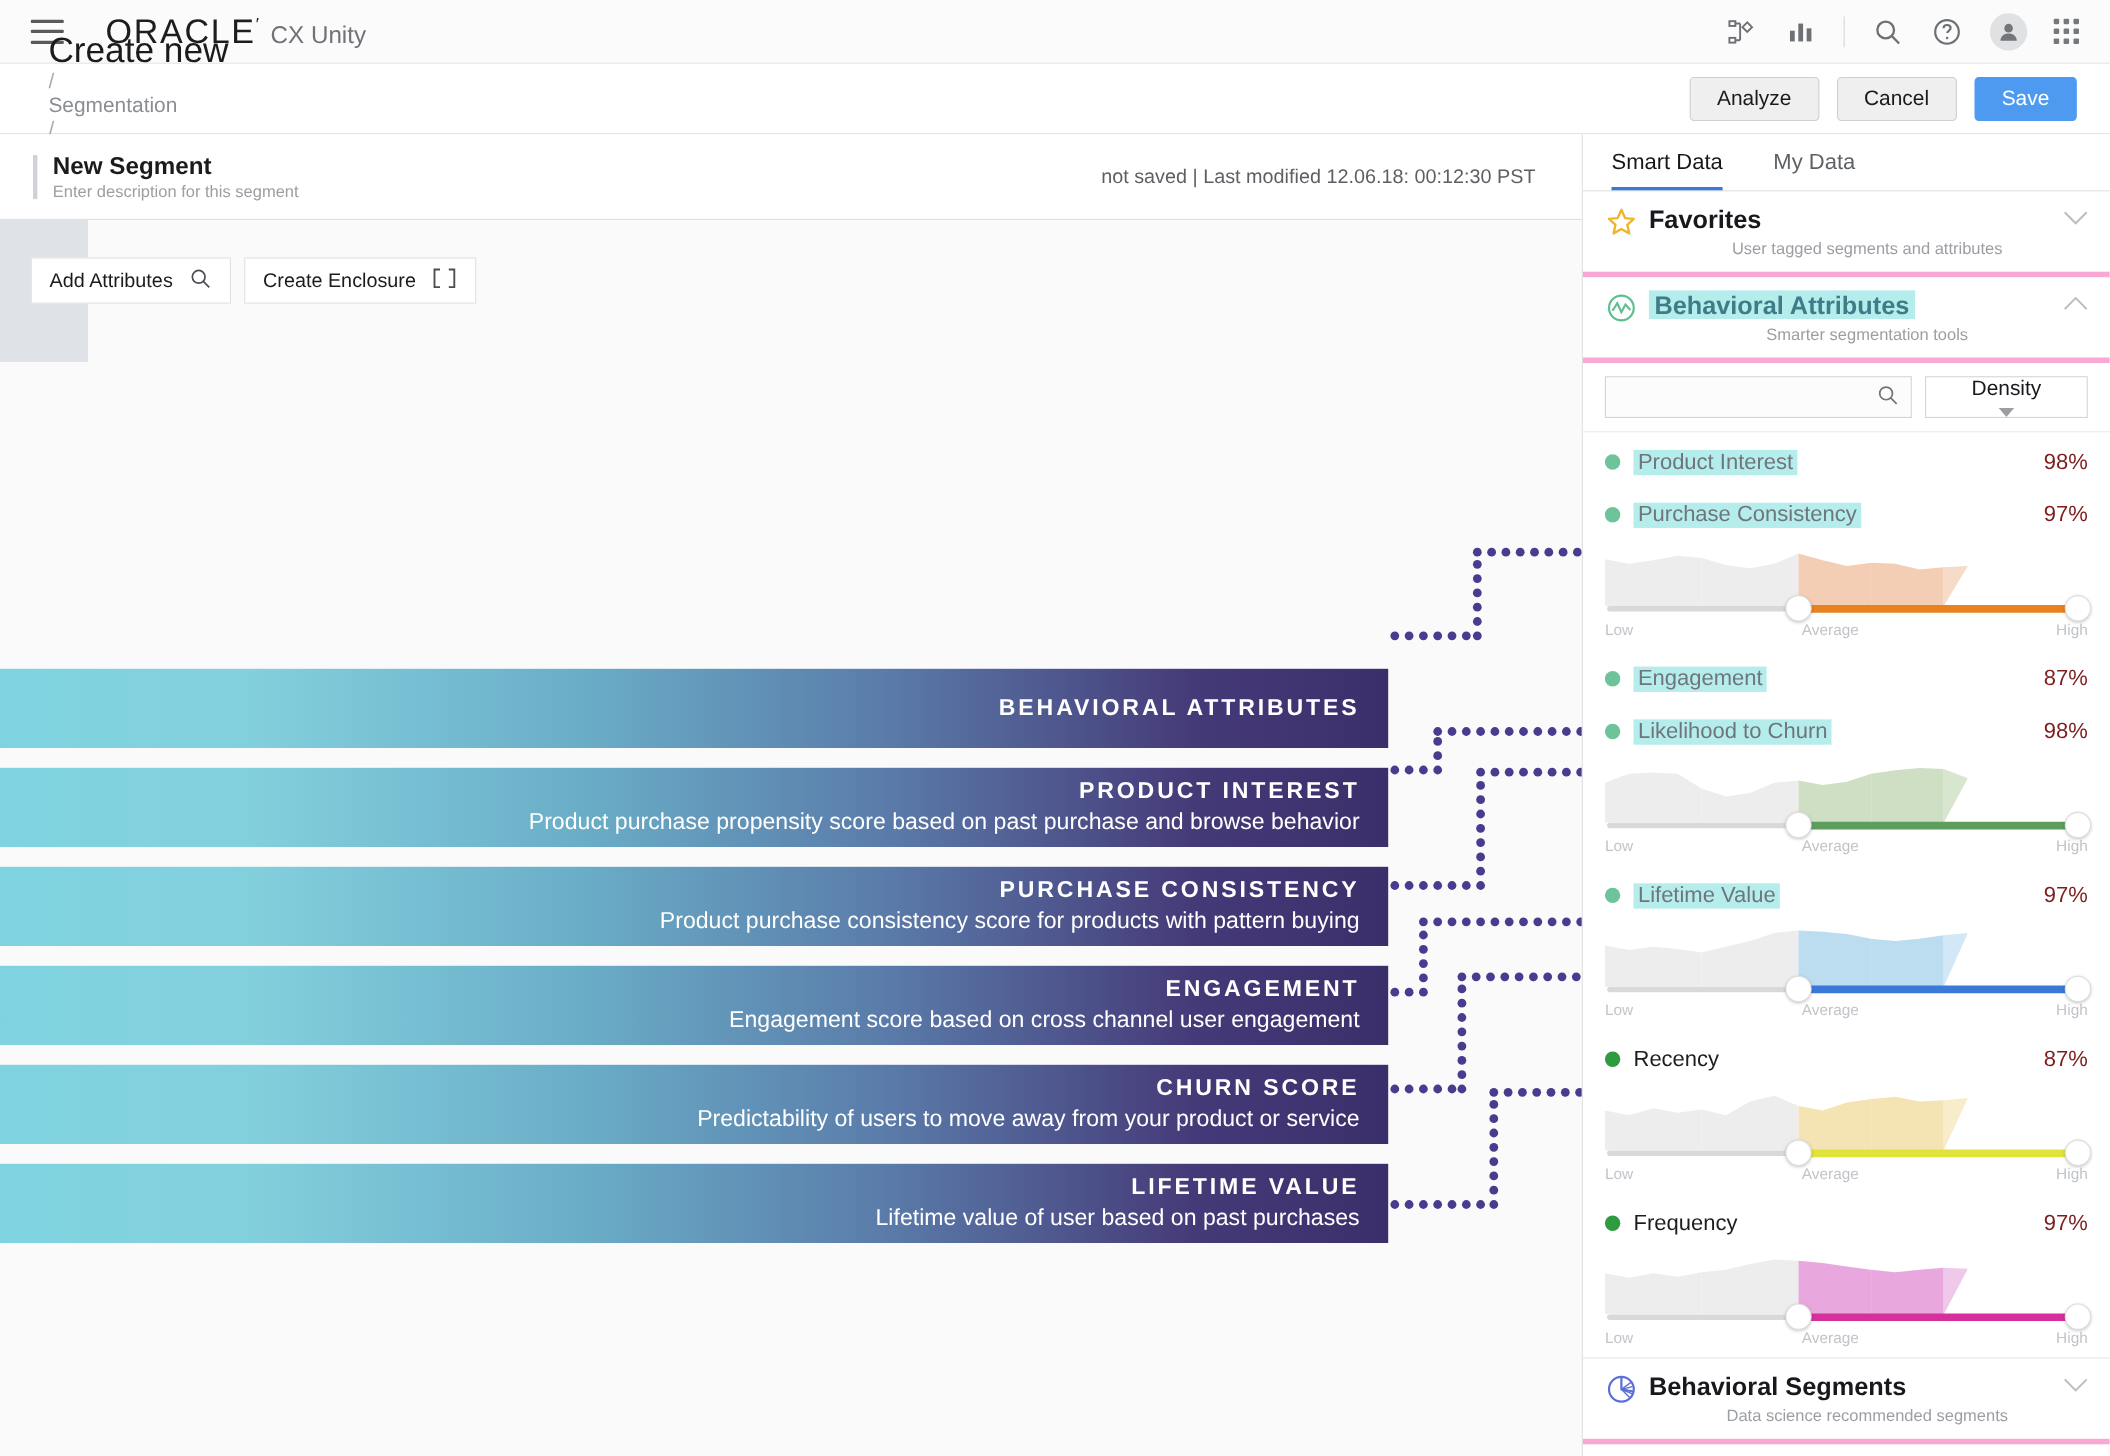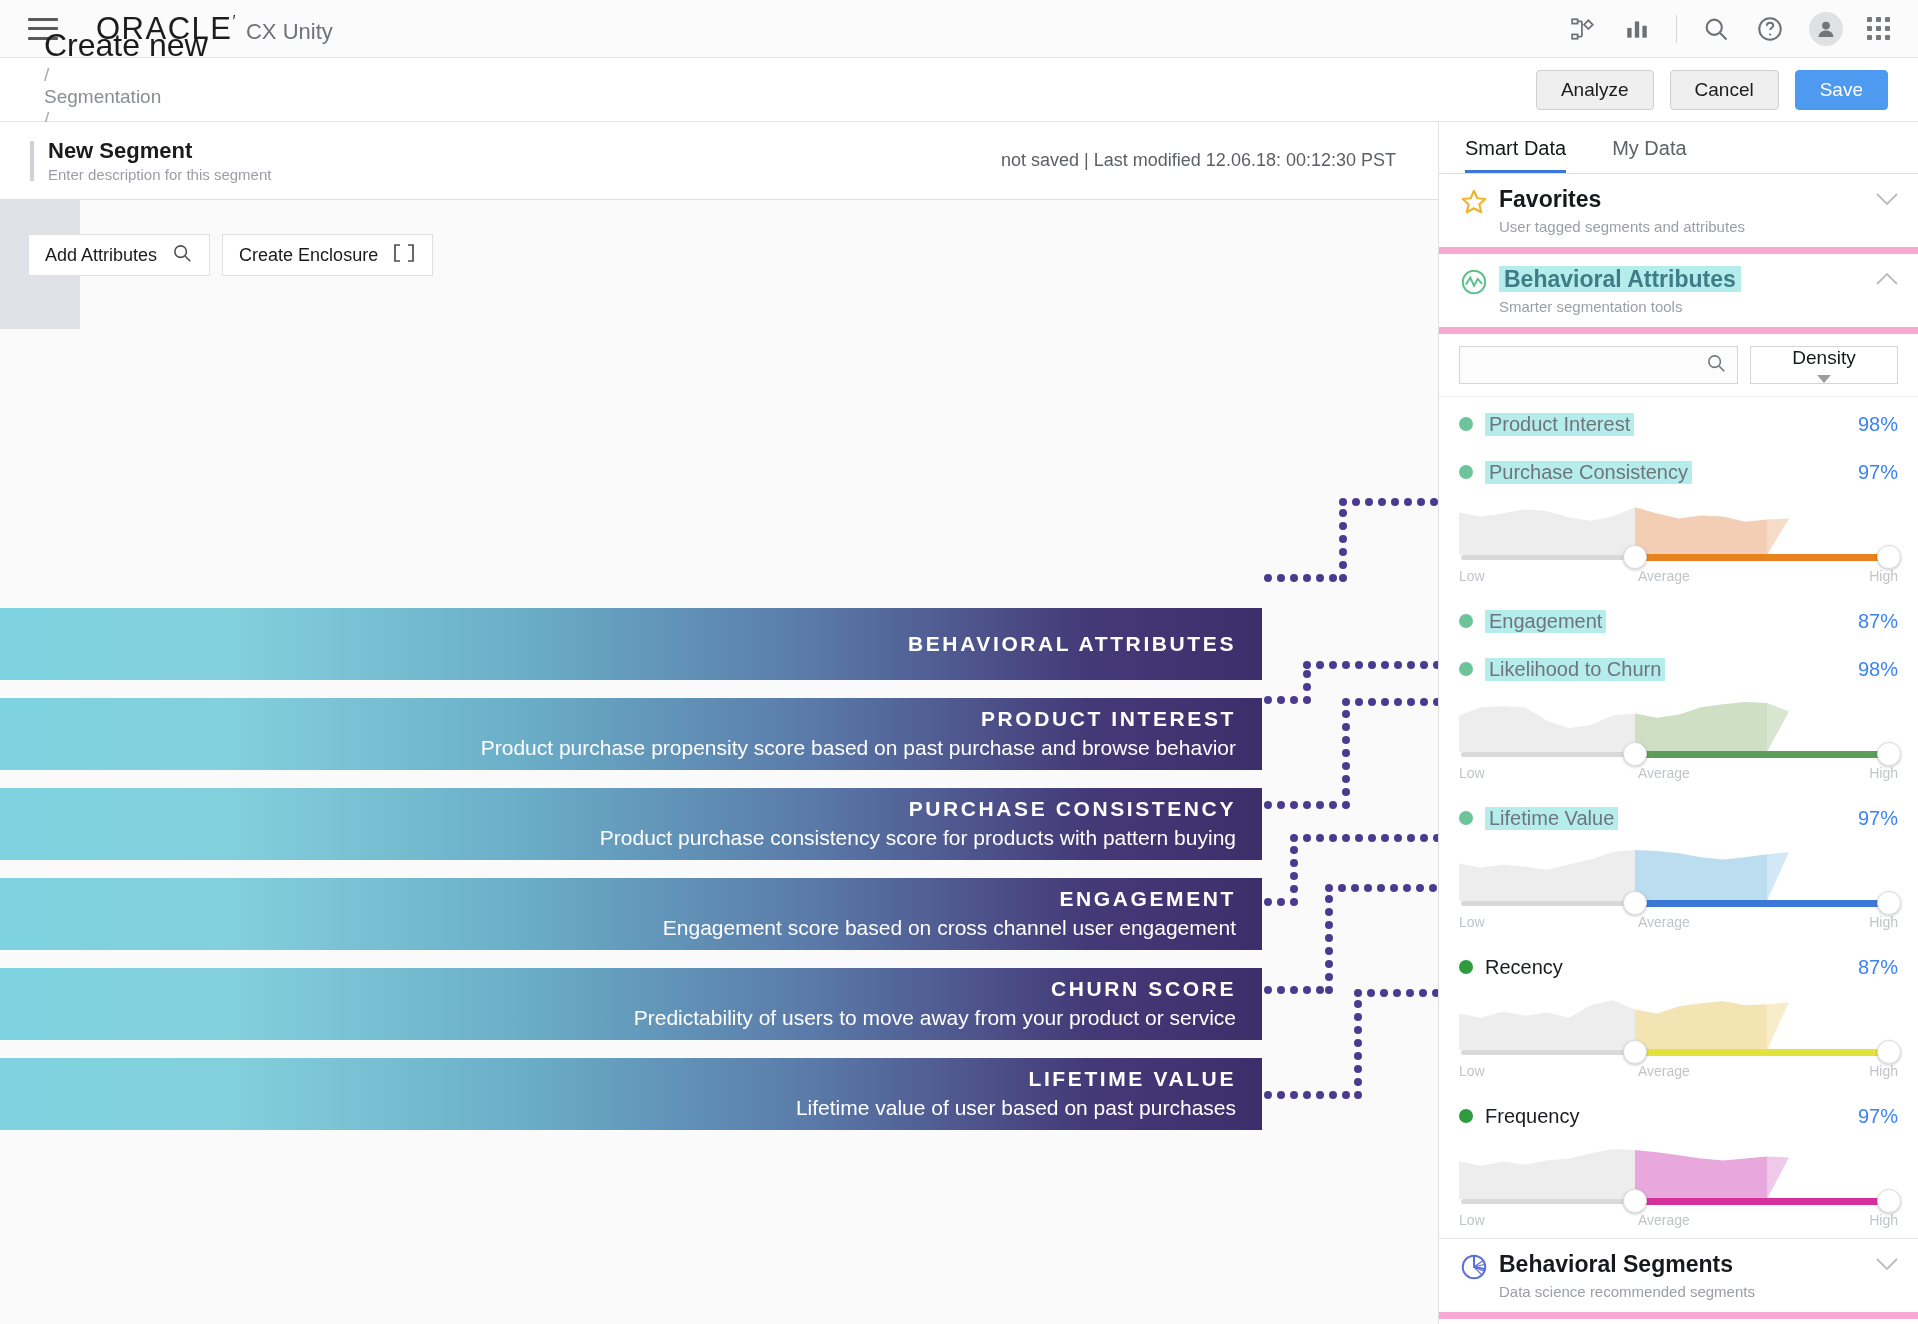--- a/index.html
+++ b/index.html
@@ -87,21 +87,21 @@
 
   
   .panel {
     position:absolute; left:1438px; top:122px; width:480px; height:1202px;
     background:#ffffff; border-left:1px solid #e0e0e0;
   }
   .tabs { height:52px; border-bottom:1px solid #e0e0e0; display:flex; align-items:flex-end; padding-left:26px; gap:46px; }
   .tab { font-size:20px; color:#5e6165; padding-bottom:10px; cursor:pointer; border-bottom:3px solid transparent; }
   .tab.active { color:#15181b; border-bottom-color:#3b78d8; font-weight:400; }
 
-  .sec { border-bottom:7px solid #f9a8d4; padding:12px 22px 12px 20px; position:relative; }
+  .sec { border-bottom:5px solid #f9a8d4; padding:12px 22px 12px 20px; position:relative;text-align:center; }
   .sec-row { display:flex; align-items:flex-start; }
   .sec-icon { width:30px; height:30px; flex:0 0 30px; margin-right:10px; margin-top:1px; }
   .sec-title { font-size:23px; font-weight:bold; line-height:1.15; }
   .sec-title.fav { color:#17191c; }
   .sec-title.beh { color:#3e7d87; background:#b5ecec; padding:0 5px; display:inline-block; }
   .sec-title.seg { color:#17191c; }
   .sec-sub { font-size:15px; color:#9b9ea3; margin-top:1px; margin-left:40px; }
   .chev { position:absolute; right:20px; top:18px; width:22px; height:13px; }
 
   .searchrow { display:flex; align-items:center; gap:12px; padding:12px 20px; border-bottom:1px solid #ececec; }
@@ -109,21 +109,21 @@
   .searchbox input { flex:1; border:none; outline:none; background:transparent; font-size:17px; color:#3a3d41; font-family:"Liberation Sans", sans-serif; }
   .selectbox { width:148px; height:38px; border:1px solid #d5d5d5; background:#ffffff; display:flex; align-items:center; justify-content:space-between; padding:0 12px; font-size:19px; color:#17191c; cursor:pointer;flex-direction:column; }
   .caret { width:0; height:0; border-left:7px solid transparent; border-right:7px solid transparent; border-top:8px solid #9a9da2; }
 
   .attrs { padding:6px 20px 0 20px; }
   .attr-row { display:flex; align-items:center; height:42px; }
   .dot { width:14px; height:14px; border-radius:50%; flex:0 0 14px; margin-right:12px; }
   .attr-name { font-size:20px; color:#6f757b; }
   .attr-name.hl { background:#b5ecec; padding:0 4px; }
   .attr-name.plain { color:#1b1d20; }
-  .attr-pct { margin-left:auto; font-size:20px; color:#3b82f6; }
+  .attr-pct { margin-left:auto; font-size:20px; color:#7f1d1d; }
 
   .chartblock { padding:4px 20px 10px 20px; }
   .spark { position:relative; height:58px; }
   .slider { position:relative; height:12px; margin-top:-4px; }
   .track { position:absolute; left:2px; right:2px; top:4px; height:5px; background:#d9d9d9; border-radius:3px; }
   .fill { position:absolute; top:3px; height:7px; border-radius:4px; }
   .knob { position:absolute; top:-6px; width:24px; height:24px; border-radius:50%; background:#ffffff; border:1px solid #dedede; box-shadow:0 1px 3px rgba(0,0,0,.22); cursor:pointer; }
   .axis { display:flex; justify-content:space-between; margin-top:5px; font-size:14px; color:#c1c4c8; }
   .axis span:nth-child(2){ margin-left:-26px; }
 </style>

